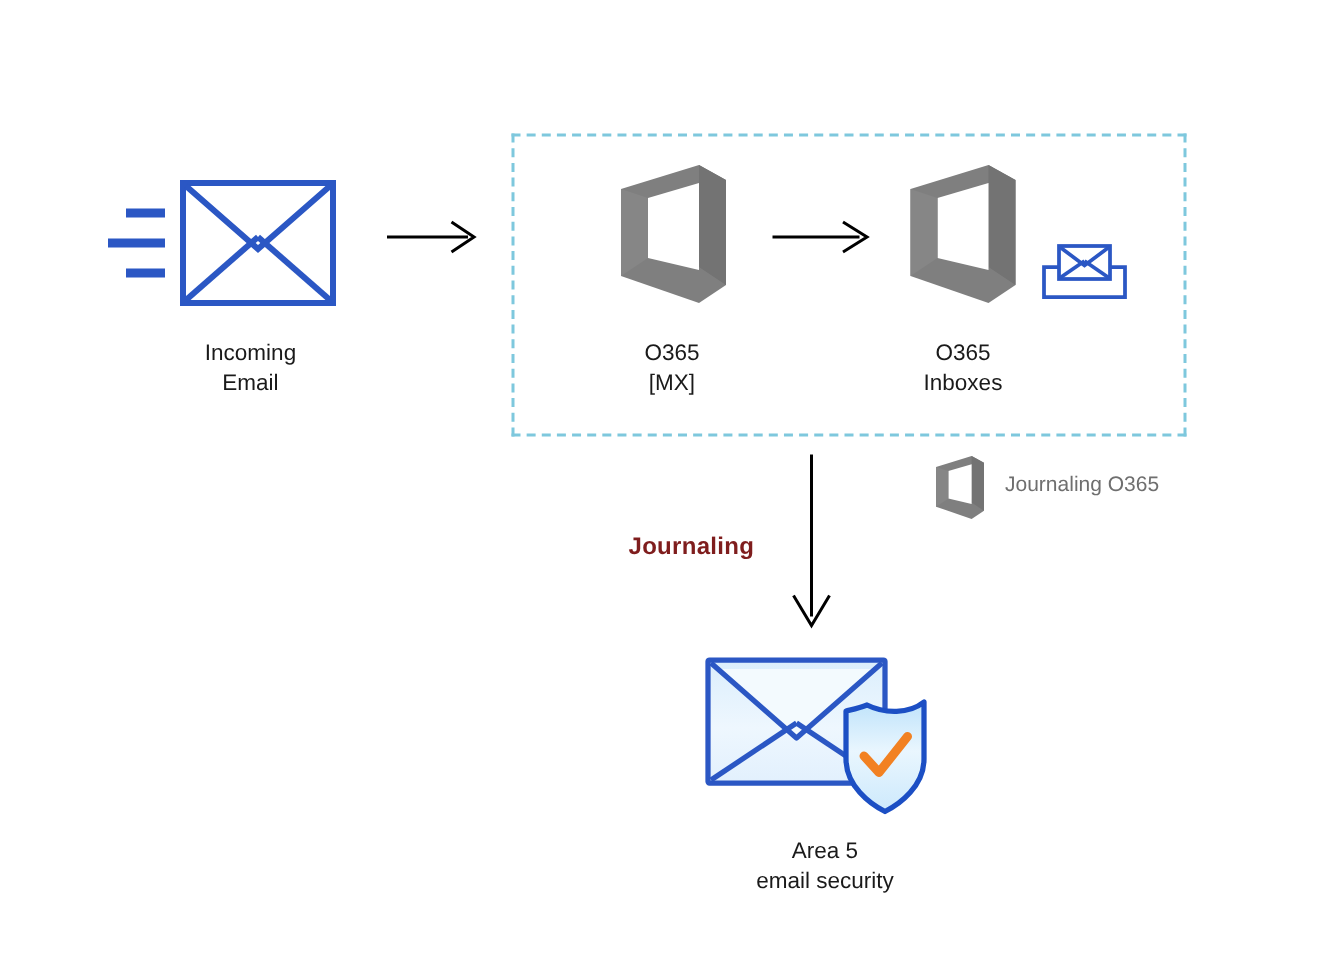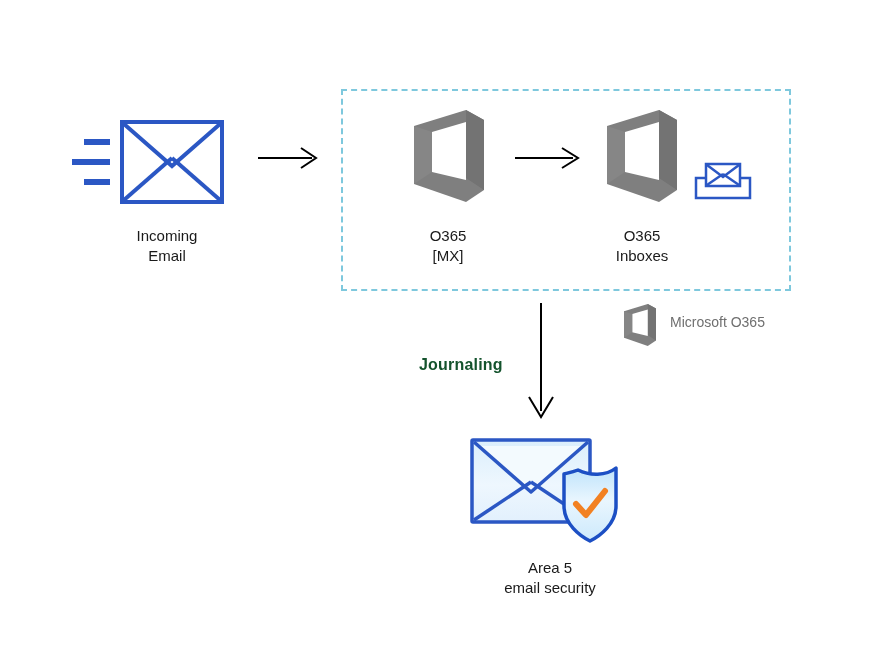--- a/index.html
+++ b/index.html
@@ -29,21 +29,21 @@
     user-select: none;
   }
   .zone-box {
     position: absolute;
     border: 2px dashed #7ec8dd;
     box-sizing: border-box;
     background: transparent;
   }
   .journaling-label {
     position: absolute;
-    color: #14532d;
+    color: #7f1d1d;
     font-size: 16px;
     font-weight: bold;
     font-family: "Liberation Sans", sans-serif;
     letter-spacing: 0.2px;
   }
   .legend-label {
     position: absolute;
     color: #6f6f6f;
     font-size: 14px;
     font-family: "Liberation Sans", sans-serif;
@@ -137,21 +137,21 @@
 
   <div class="ico" style="left:620px; top:304px;">
     <svg width="40" height="42" viewBox="0 0 86 92">
       <path d="M 8 16 L 60 0 L 78 10 L 78 80 L 60 92 L 8 74 Z" fill="#7f7f7f"></path>
       <path d="M 60 0 L 78 10 L 78 80 L 60 68 Z" fill="#737373"></path>
       <path d="M 26 22 L 60 12 L 60 70 L 26 62 Z" fill="#ffffff"></path>
       <path d="M 8 16 L 26 22 L 26 62 L 8 74 Z" fill="#868686"></path>
     </svg>
   </div>
 
-  <div class="legend-label" style="left:670px; top:314px;">Microsoft O365</div>
+  <div class="legend-label" style="left:670px; top:314px;">Journaling O365</div>
 
   <div class="ico" style="left:524px; top:303px;">
     <svg width="36" height="118" viewBox="0 0 36 118">
       <path d="M 17 0 L 17 108" stroke="#000000" stroke-width="2" fill="none"></path>
       <path d="M 5 94 L 17 114 L 29 94" stroke="#000000" stroke-width="2" fill="none" stroke-linejoin="miter" stroke-linecap="butt"></path>
     </svg>
   </div>
 
   <div class="journaling-label" style="left:419px; top:356px;">Journaling</div>
 

